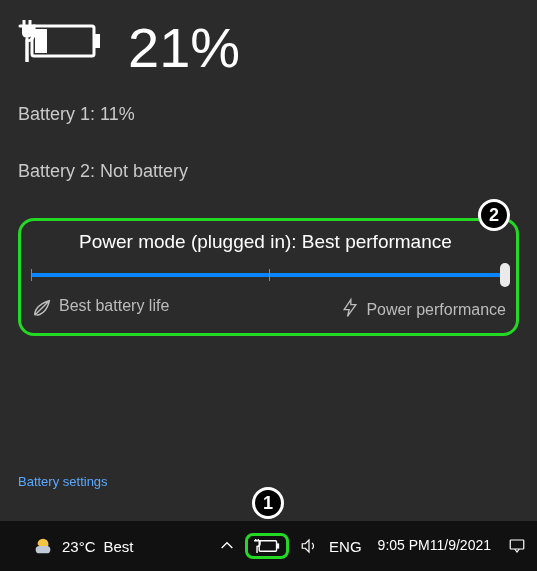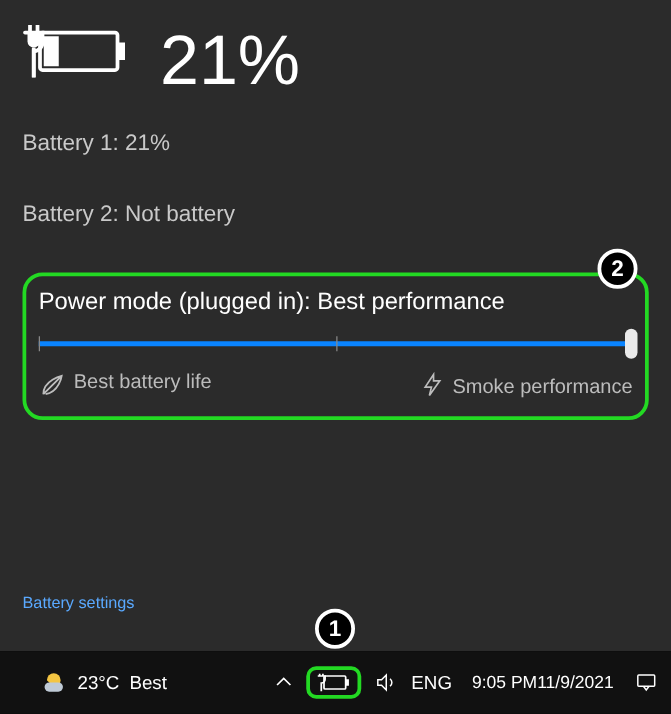--- a/index.html
+++ b/index.html
@@ -38,20 +38,21 @@
     border: 3px solid #23d923;
     border-radius: 16px;
     padding: 10px 10px 14px 10px;
     position: relative;
     margin-top: 4px;
   }
   .power-label {
     font-size: 19px;
     color: #fff;
     margin-bottom: 20px;
+    margin-left: 48px;
   }
   .slider-track {
     position: relative;
     height: 4px;
     background: #0a84ff;
     width: 100%;
     margin-bottom: 20px;
   }
   .slider-track .tick {
     position: absolute;
@@ -137,21 +138,21 @@
         <rect x="76" y="14" width="6" height="14" fill="#fff"></rect>
         <rect x="17" y="9" width="12" height="24" fill="#fff"></rect>
         <path d="M6 0 L6 6 M12 0 L12 6 M2 6 h14 v8 a7 7 0 0 1 -7 7 v21 M9 14 v0" fill="none" stroke="#fff" stroke-width="3" stroke-linecap="round"></path>
         <path d="M4 6 h10 v7 a5 5 0 0 1 -10 0 z" fill="#fff"></path>
         <line x1="9" y1="18" x2="9" y2="42" stroke="#fff" stroke-width="3"></line>
       </svg>
     </span>
     <div class="big-percent">21%</div>
   </div>
 
-  <div class="battery-line">Battery 1: 21%</div>
+  <div class="battery-line">Battery 1: 11%</div>
   <div class="battery-line">Battery 2: Not battery</div>
 
   <div class="power-section">
     <div class="annot-circle" style="top:-22px; right:6px;">2</div>
     <div class="power-label">Power mode (plugged in): Best performance</div>
 
     <div class="slider-track">
       <div class="tick" style="left:0%"></div>
       <div class="tick" style="left:50%"></div>
       <div class="tick" style="right:0"></div>
@@ -166,21 +167,21 @@
             </svg>
         </span>
         <span>Best battery life</span>
       </div>
       <div class="slider-end right">
         <span>
           <svg width="20" height="22" viewBox="0 0 24 24">
               <path d="M13 2 L5 14 h6 l-2 8 10 -14 h-6 z" fill="none" stroke="#bcbcbc" stroke-width="1.6"></path>
             </svg>
         </span>
-        <span>Smoke performance</span>
+        <span>Power performance</span>
       </div>
     </div>
   </div>
 
   <div class="settings-link">Battery settings</div>
 </div>
 
 <div class="annot-circle" style="left:252px; top:487px;">1</div>
 
 <div class="taskbar">

